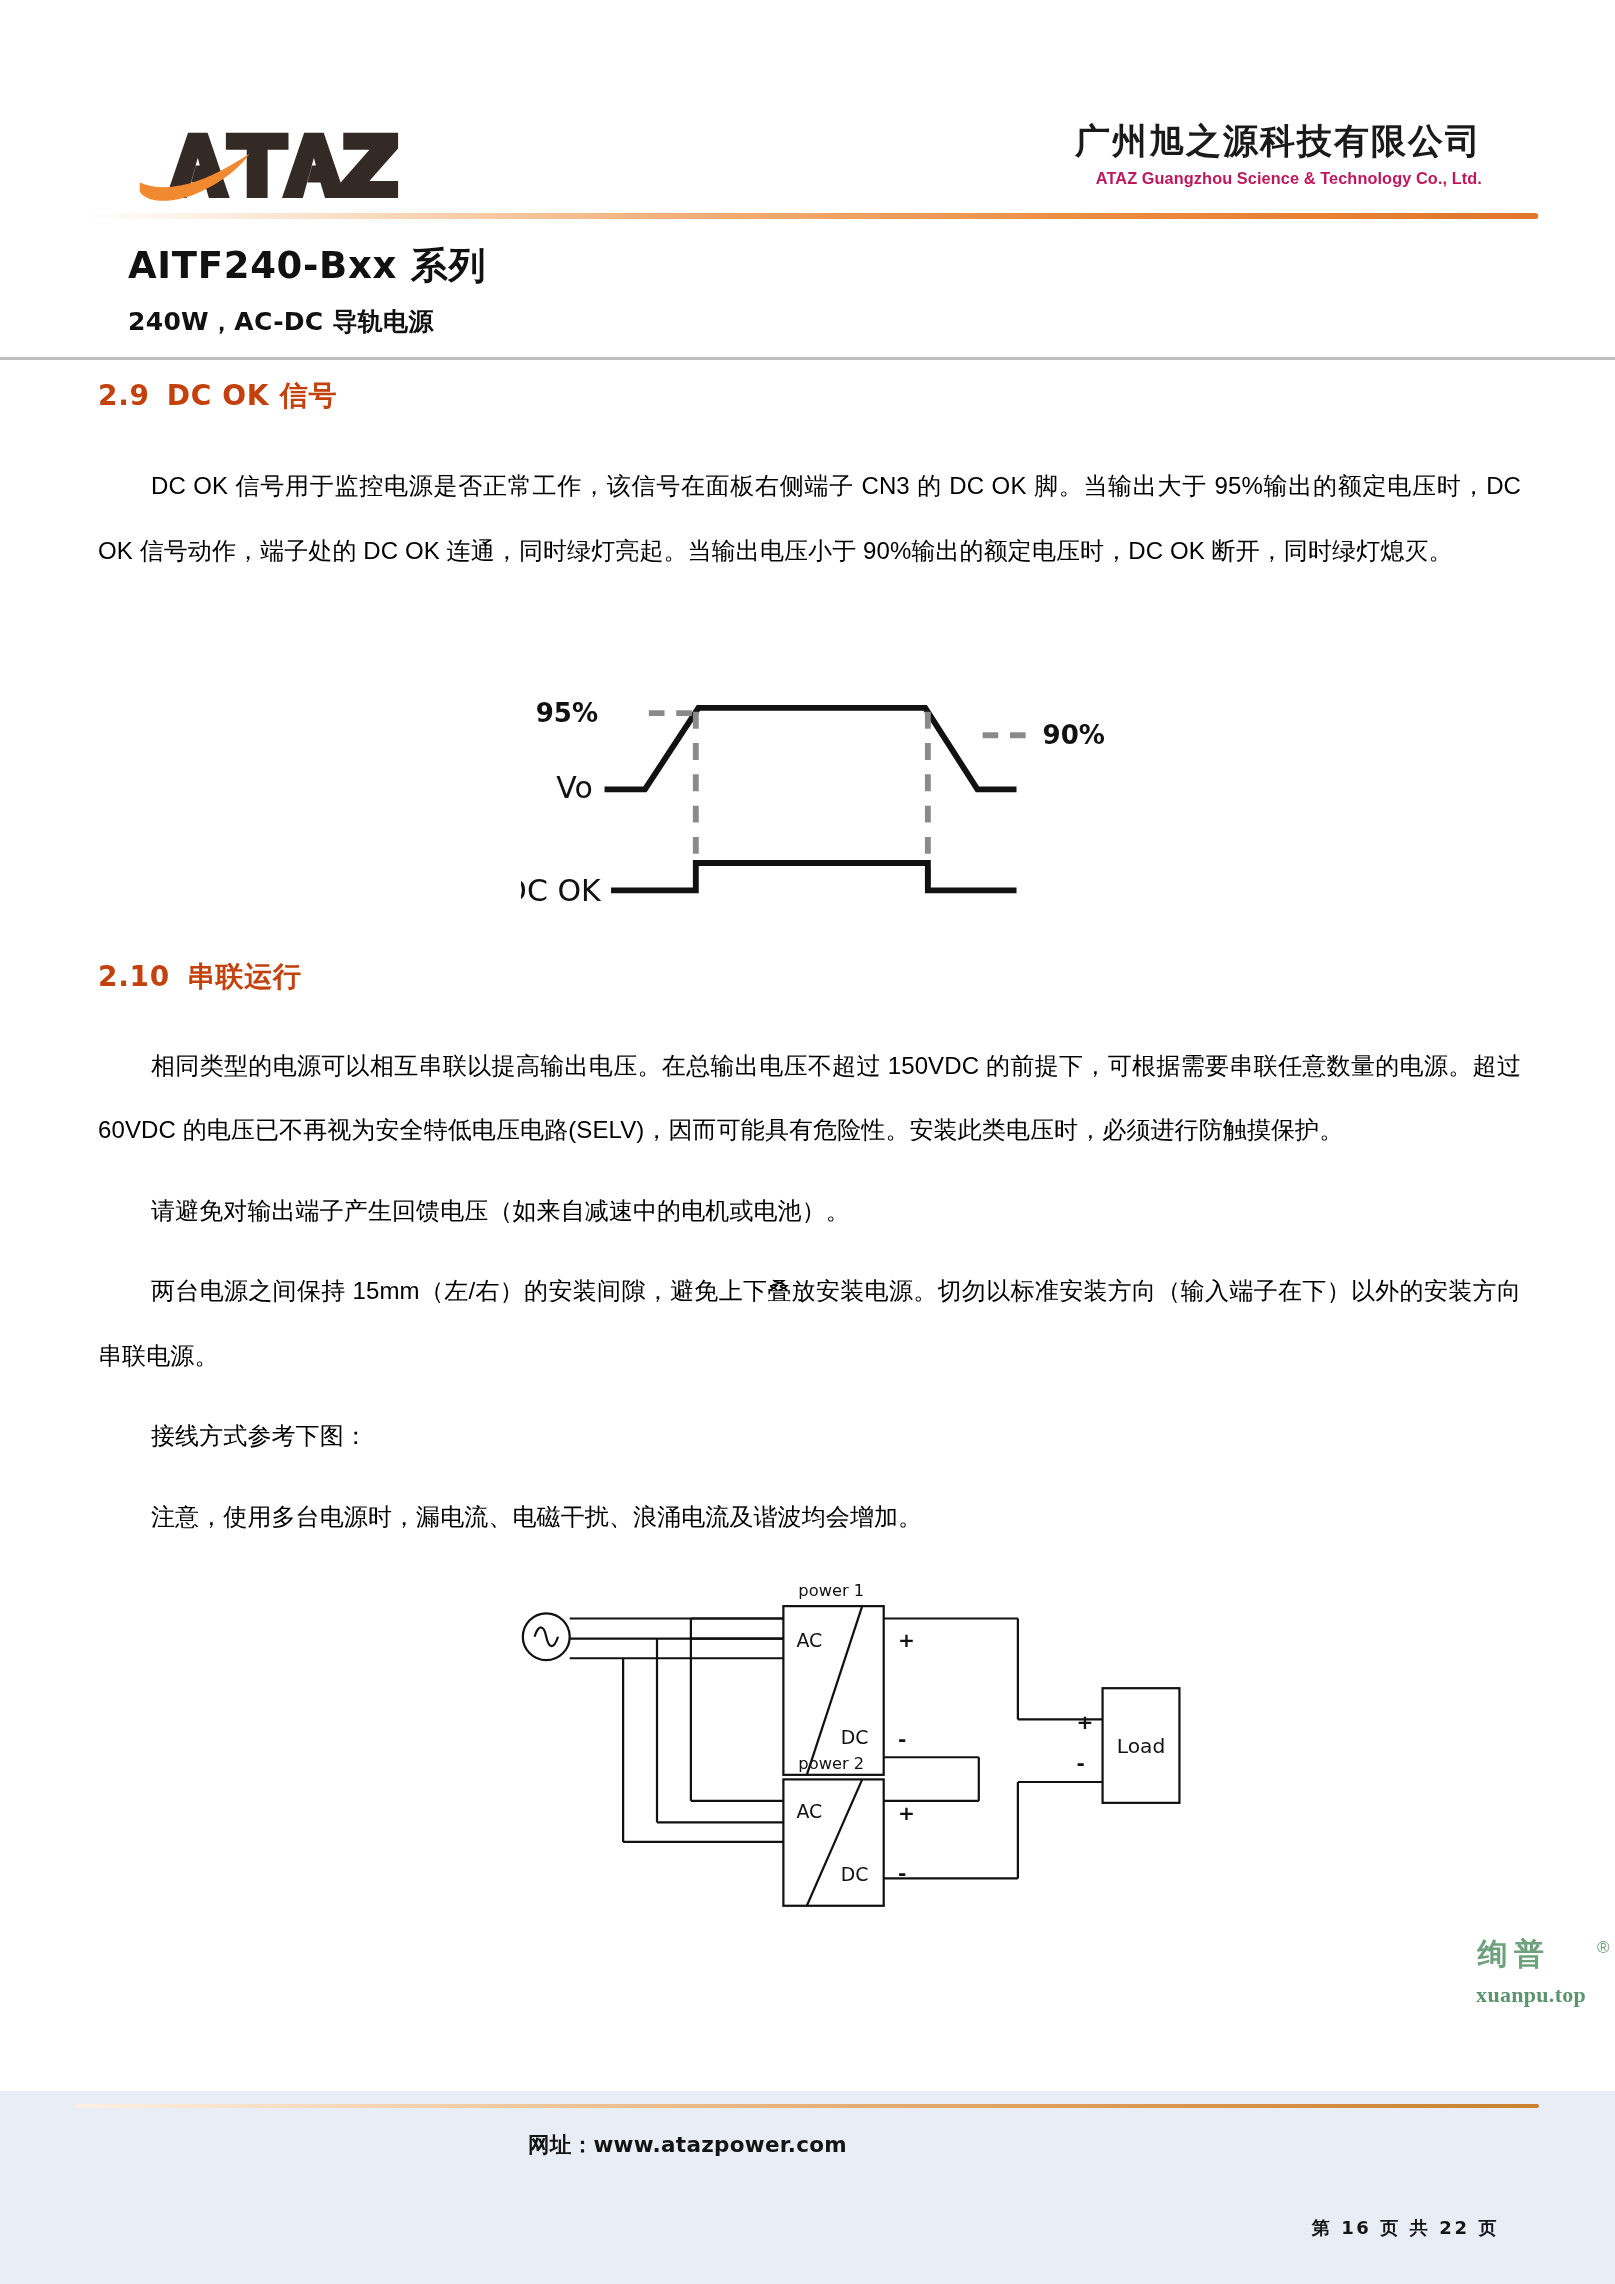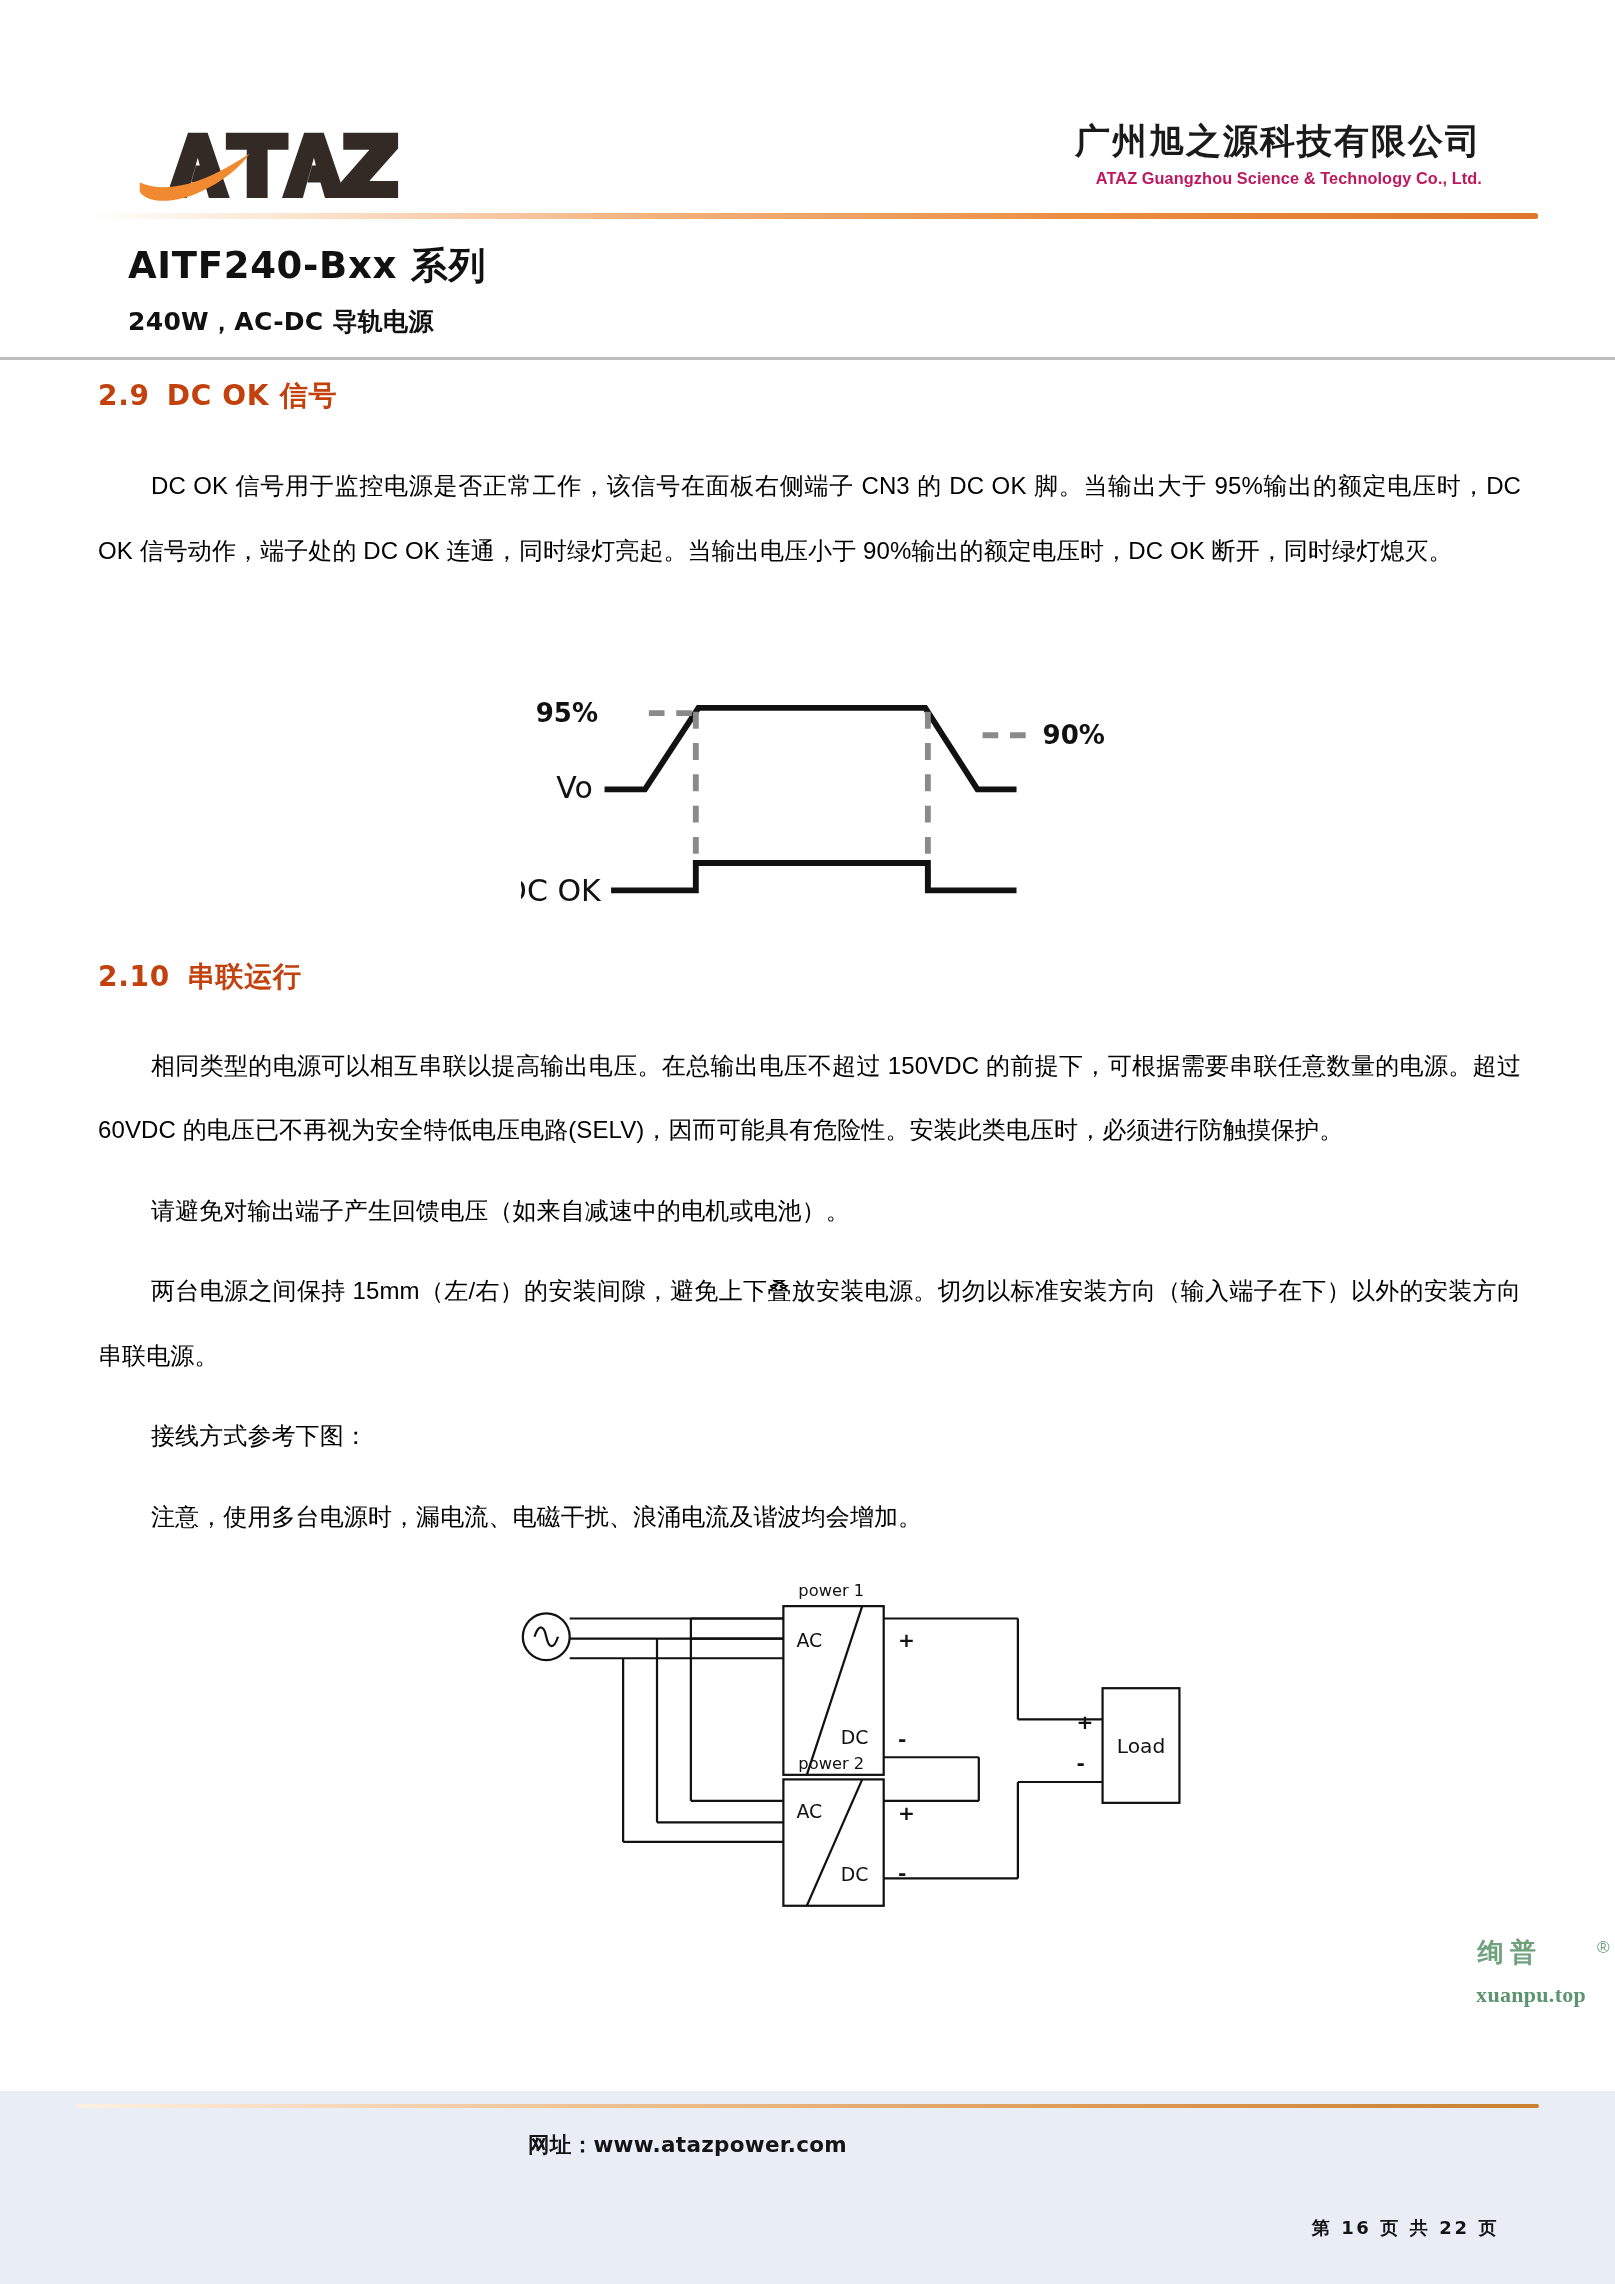--- a/index.html
+++ b/index.html
@@ -192,21 +192,21 @@
     white-space: nowrap;
   }
 
   .watermark {
     position: absolute;
     right: 5.2px; bottom: 2.6px;
     width: 136px; height: 73px;
   }
   .wm-cn {
     font-family: "DejaVu Sans", sans-serif;
-    font-size: 26px;
+    font-size: 30px;
     font-weight: 700;
     color: #6ea17c;
     letter-spacing: 6.5px;
     line-height: 1;
     position: absolute;
     left: 2.6px; top: 2.6px;
     white-space: nowrap;
   }
   .wm-reg {
     position: absolute;

